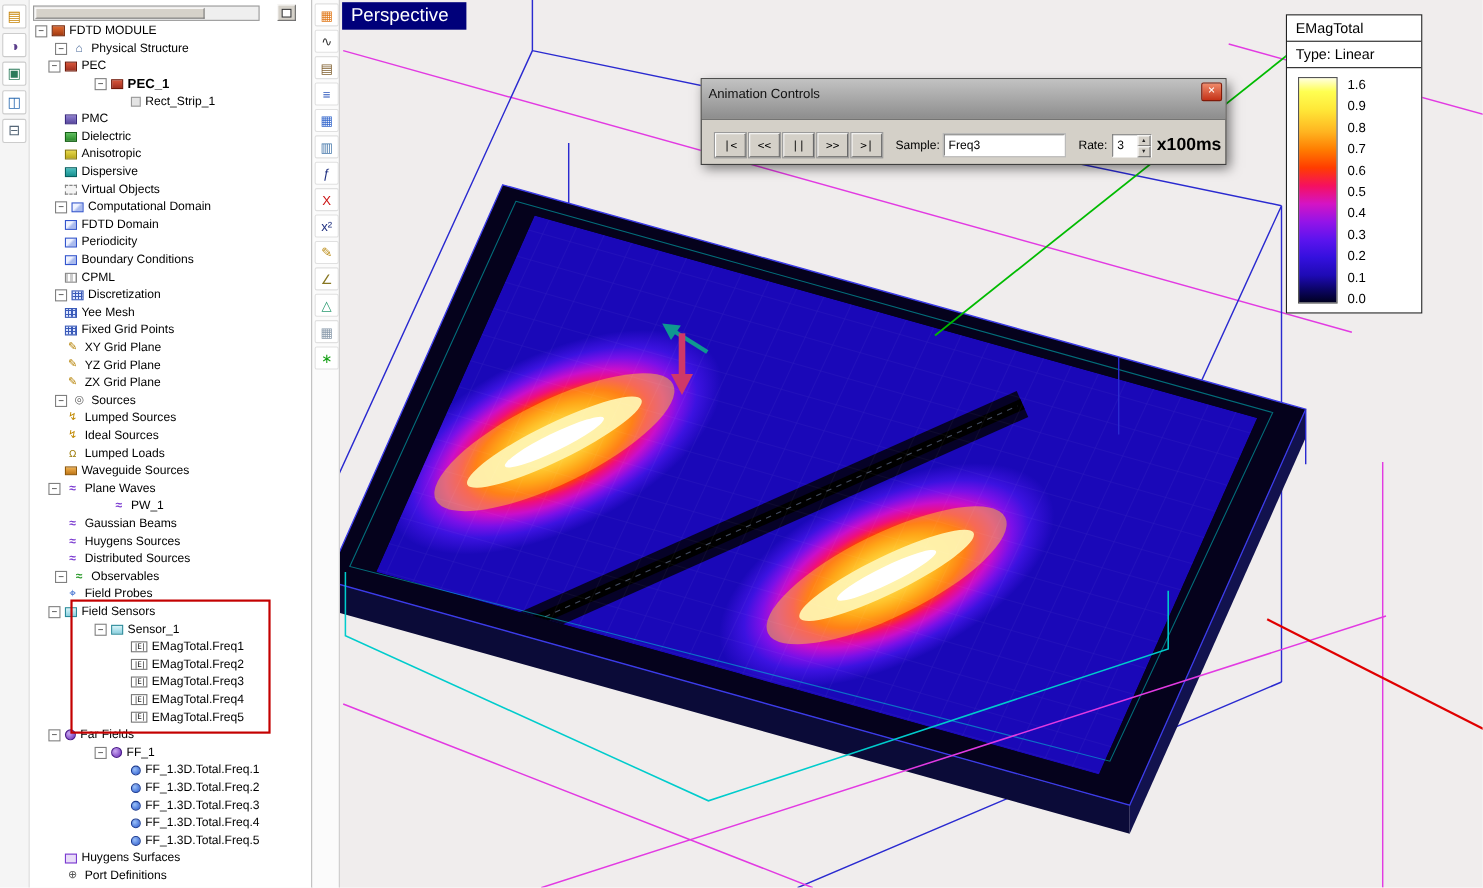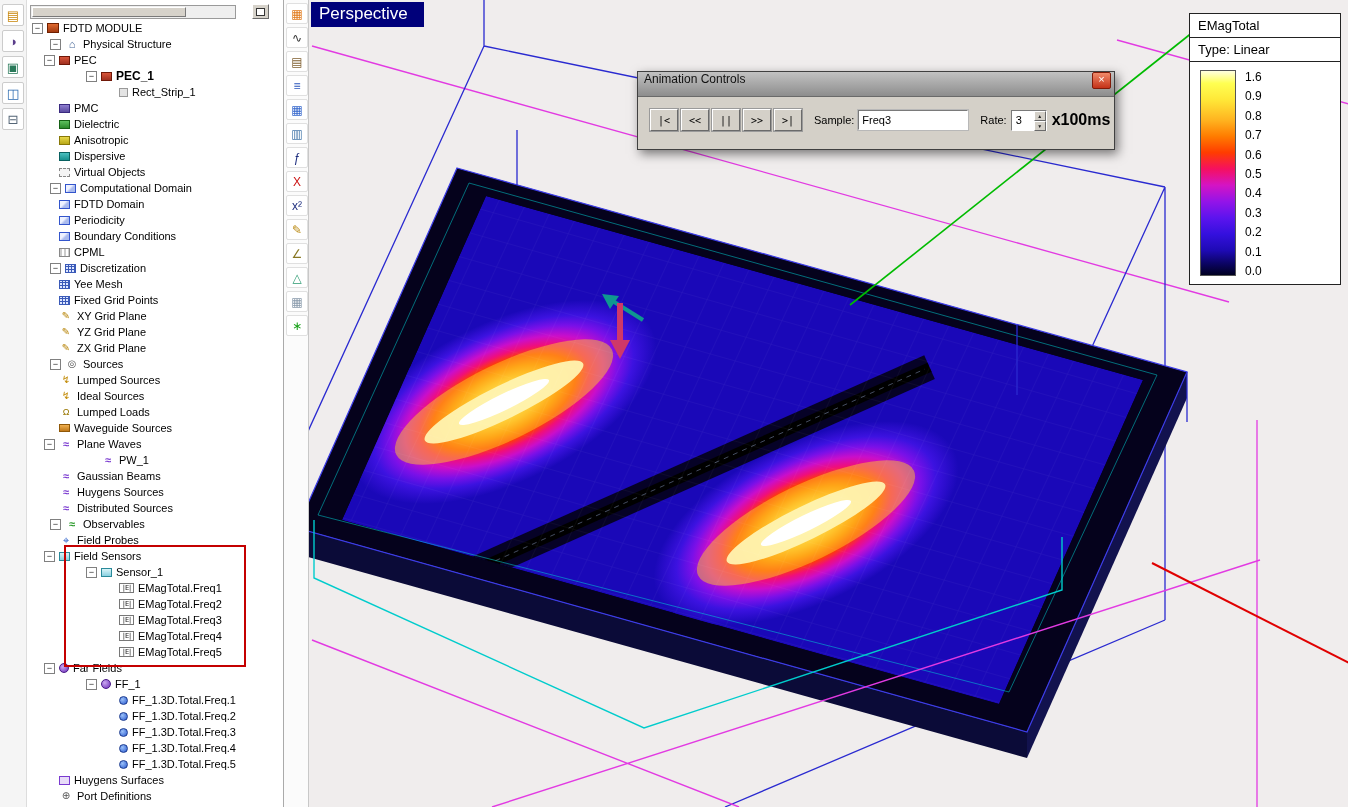--- a/index.html
+++ b/index.html
@@ -91,22 +91,22 @@
 
   
   #main{position:absolute;left:309px;top:0;width:1039px;height:807px;background:#f0eded;overflow:hidden}
   #scene{position:absolute;left:0;top:0}
   .viewport-label{position:absolute;left:2px;top:2px;background:#00007a;color:#fff;
                   font-size:17px;padding:2px 16px 3px 8px;z-index:5}
 
   
   .dialog{position:absolute;left:328px;top:71px;width:478px;height:79px;background:#d4d0c8;
           border:1px solid #404040;box-shadow:3px 4px 10px rgba(0,0,0,.5);z-index:10;box-sizing:border-box}
-  .dlg-title{height:20px;background:linear-gradient(#c2c2c2,#8d8d8d);display:flex;align-items:flex-start;
-             padding:0 3px 4px 6px;border-bottom:1px solid #6a6a6a}
+  .dlg-title{height:20px;background:linear-gradient(#c2c2c2,#8d8d8d);display:flex;align-items:flex-end;
+             padding:0 3px 16px 6px;border-bottom:1px solid #6a6a6a}
   .dlg-title-text{flex:1;font-size:12px;color:#111}
   .dlg-close{width:17px;height:15px;background:linear-gradient(#f08a6a,#c43218);border:1px solid #801a08;
              color:#fff;font-size:11px;line-height:13px;text-align:center;border-radius:2px;cursor:pointer}
   .dlg-body{display:flex;align-items:center;padding:12px 6px 0 12px}
   .btnrow{display:inline-flex;gap:3px}
   .abtn{width:28px;height:22px;font-size:10px;font-family:"DejaVu Sans Mono",monospace;
         background:#d4d0c8;border:1px solid;border-color:#fff #6a6a6a #6a6a6a #fff;
         outline:1px solid #9a9a9a;cursor:pointer;padding:0}
   .dlg-label{font-size:11px;margin:0 4px 0 12px}
   .dlg-label.units{margin-left:5px;font-weight:bold;font-size:16px}
@@ -114,21 +114,21 @@
              border-color:#7a7a7a #fff #fff #7a7a7a;outline:1px solid #b8b8b8;
              padding:1px 3px;background:#fff;font-family:"Liberation Sans",sans-serif}
   .spinner{display:inline-flex;height:19px;border:1px solid;border-color:#7a7a7a #fff #fff #7a7a7a;
            background:#fff;align-items:stretch}
   .spin-val{width:18px;font-size:11px;padding:3px 0 0 4px}
   .spin-btns{display:flex;flex-direction:column;width:12px}
   .spin-up,.spin-dn{flex:1;font-size:5px;line-height:8px;text-align:center;background:#d4d0c8;
        border:1px solid;border-color:#fff #6a6a6a #6a6a6a #fff;color:#222;cursor:pointer}
 
   
-  .legend{position:absolute;left:880px;top:13px;width:152px;background:#fff;border:1px solid #222;
+  .legend{position:absolute;left:860px;top:13px;width:124px;background:#fff;border:1px solid #222;
           z-index:5;font-size:13px;box-sizing:border-box}
   .leg-row{padding:4px 8px;border-bottom:1px solid #222}
   .leg-bar-wrap{display:flex;padding:8px 6px 6px 10px}
   .leg-bar{width:34px;height:204px;border:1px solid #555;
      background:linear-gradient(to bottom,
        #ffffe0 0%, #ffff52 6%, #ffe838 14%, #ffb420 24%, #ff7c00 32%, #ff3c00 40%,
        #f51060 48%, #d414c4 56%, #9414e8 64%, #5c14ee 72%, #3410de 80%, #1e0ab4 88%,
        #0c0468 94%, #000020 100%)}
   .leg-ticks{display:flex;flex-direction:column;justify-content:space-between;height:208px;
              margin-left:9px;font-size:12px}

